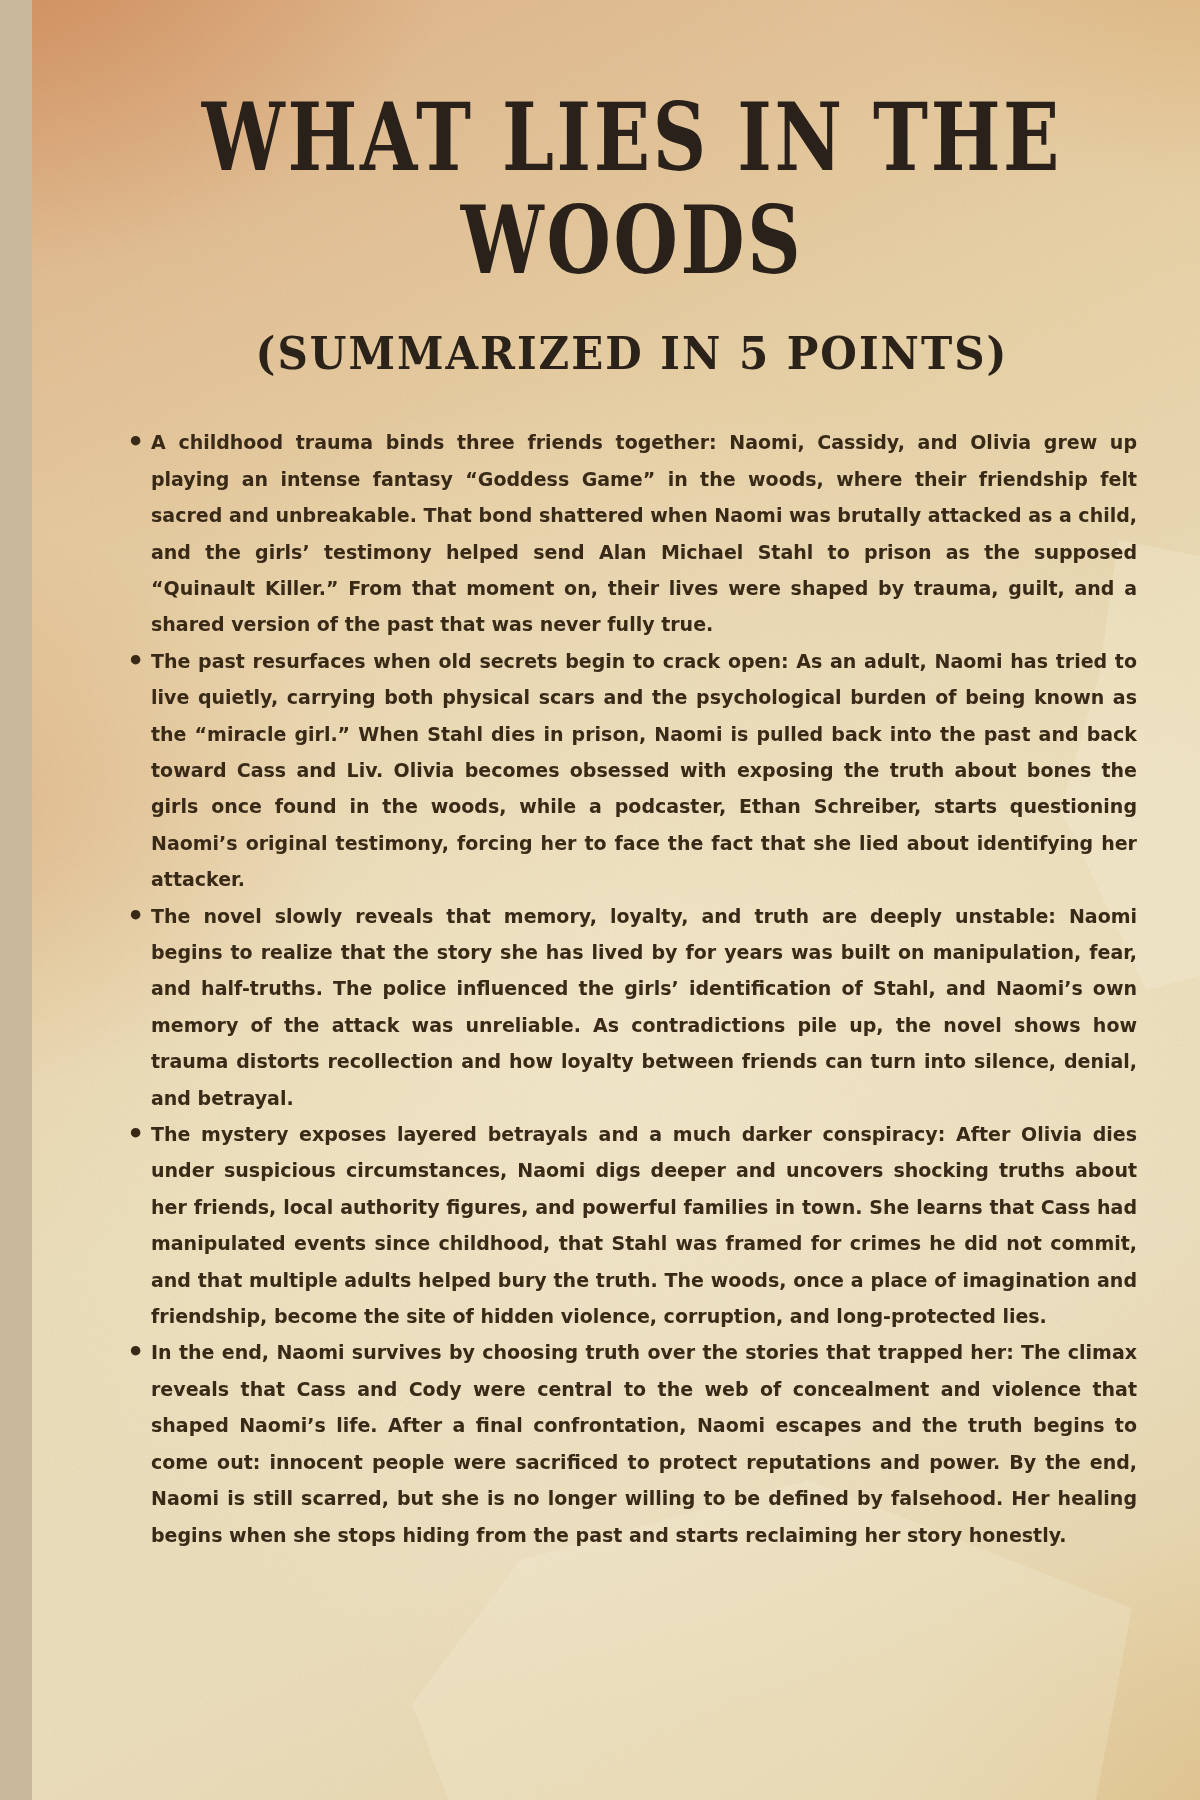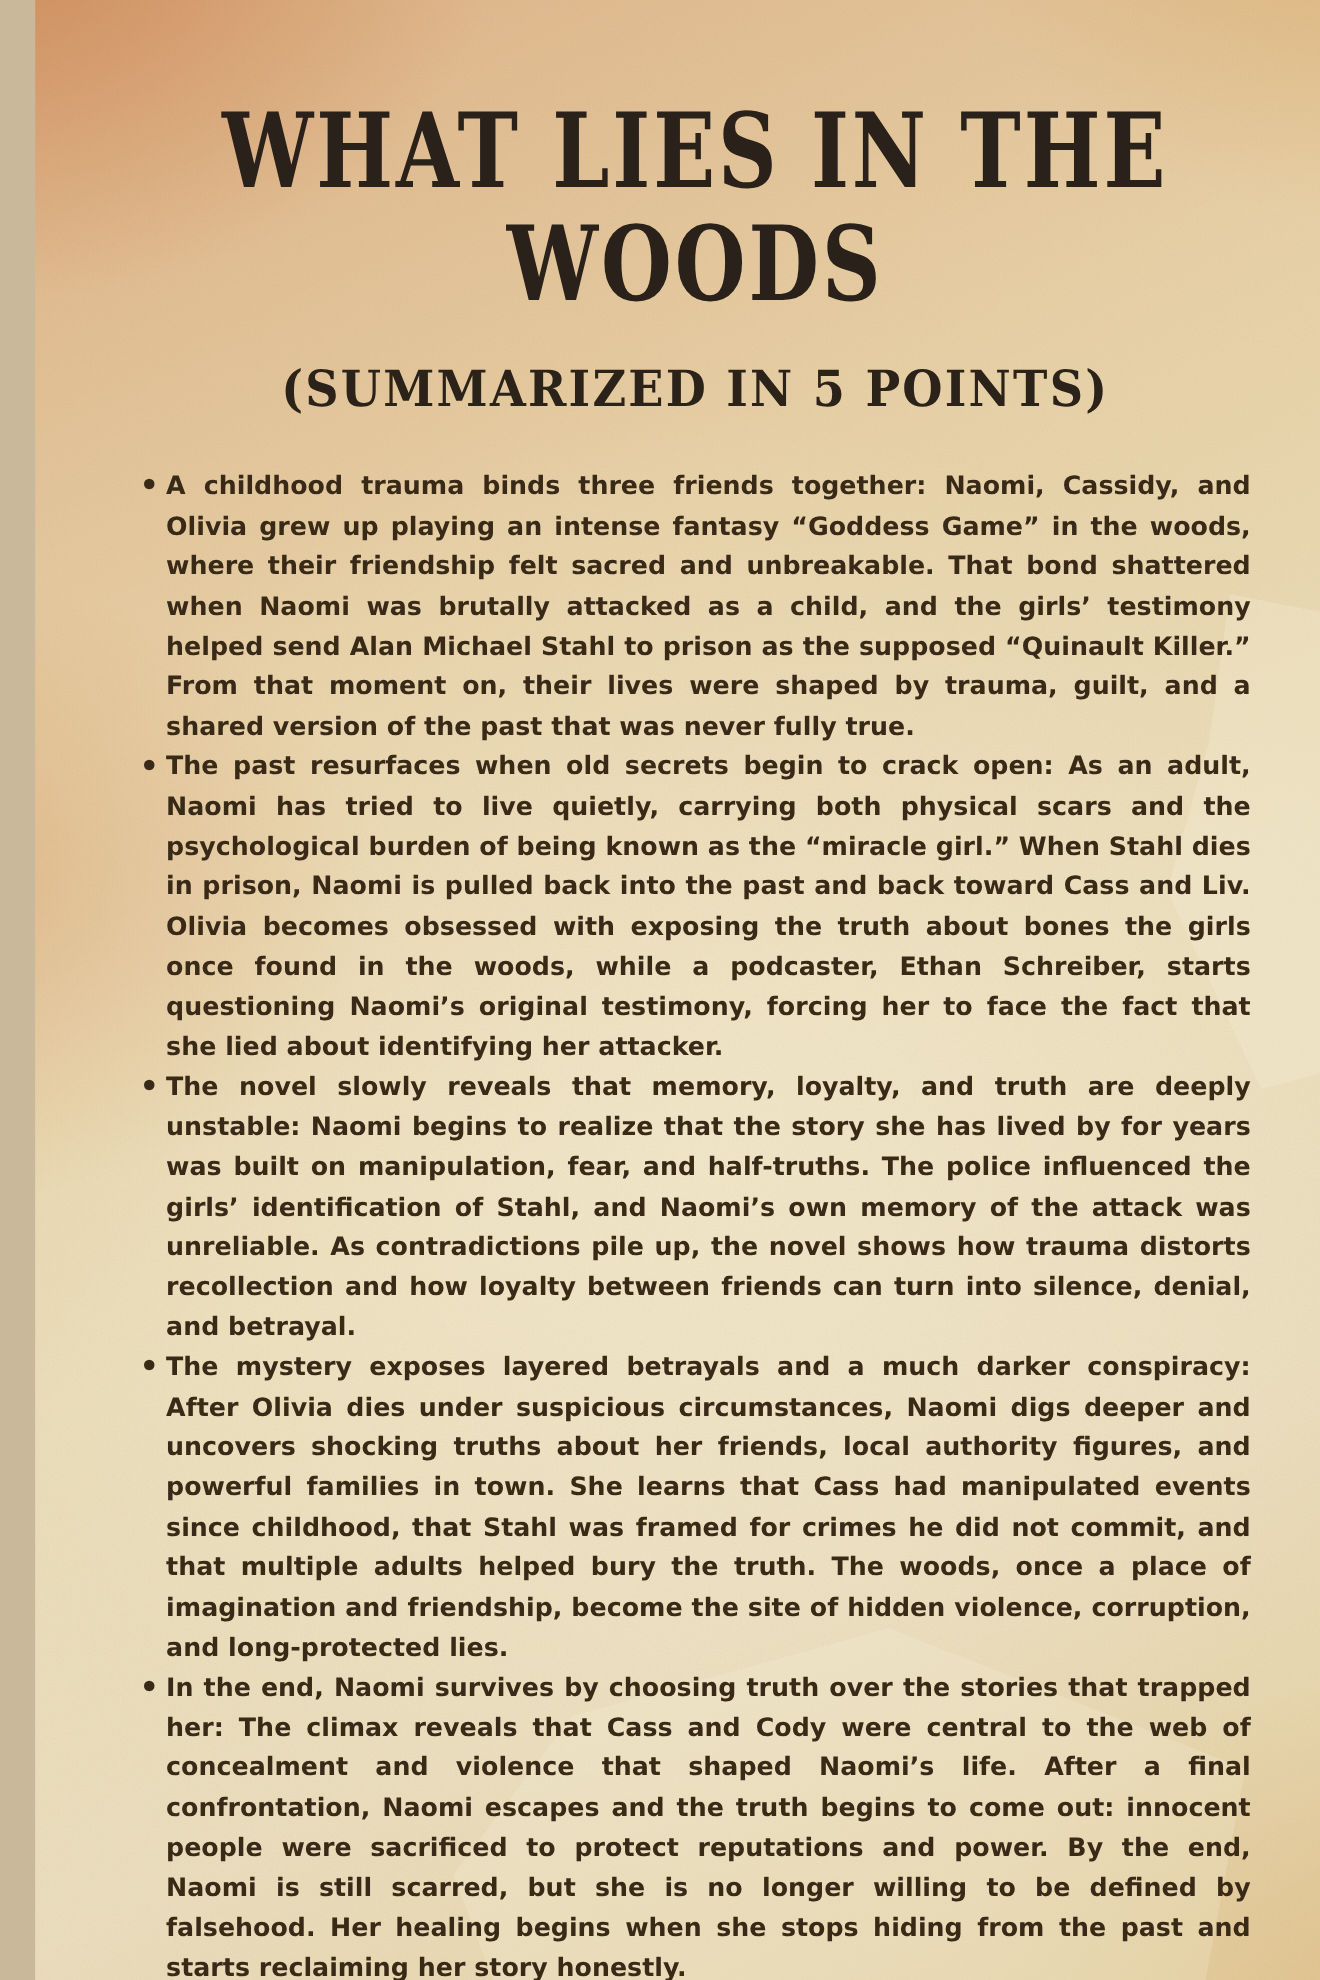--- a/index.html
+++ b/index.html
@@ -68,21 +68,21 @@
     transform-origin: 50% 0;
   }
   ul.points {
     margin: 48px 0 0 0;
     padding: 0 0 0 24px;
     list-style: none;
   }
   ul.points li {
     position: relative;
     color: #392a18;
-    font-size: 23px;
+    font-size: 19px;
     font-weight: 700;
     line-height: 36.4px;
     text-align: justify;
   }
   ul.points li::before {
     content: "\2022";
     position: absolute;
     left: -24px;
     top: 0;
     font-size: 27px;

